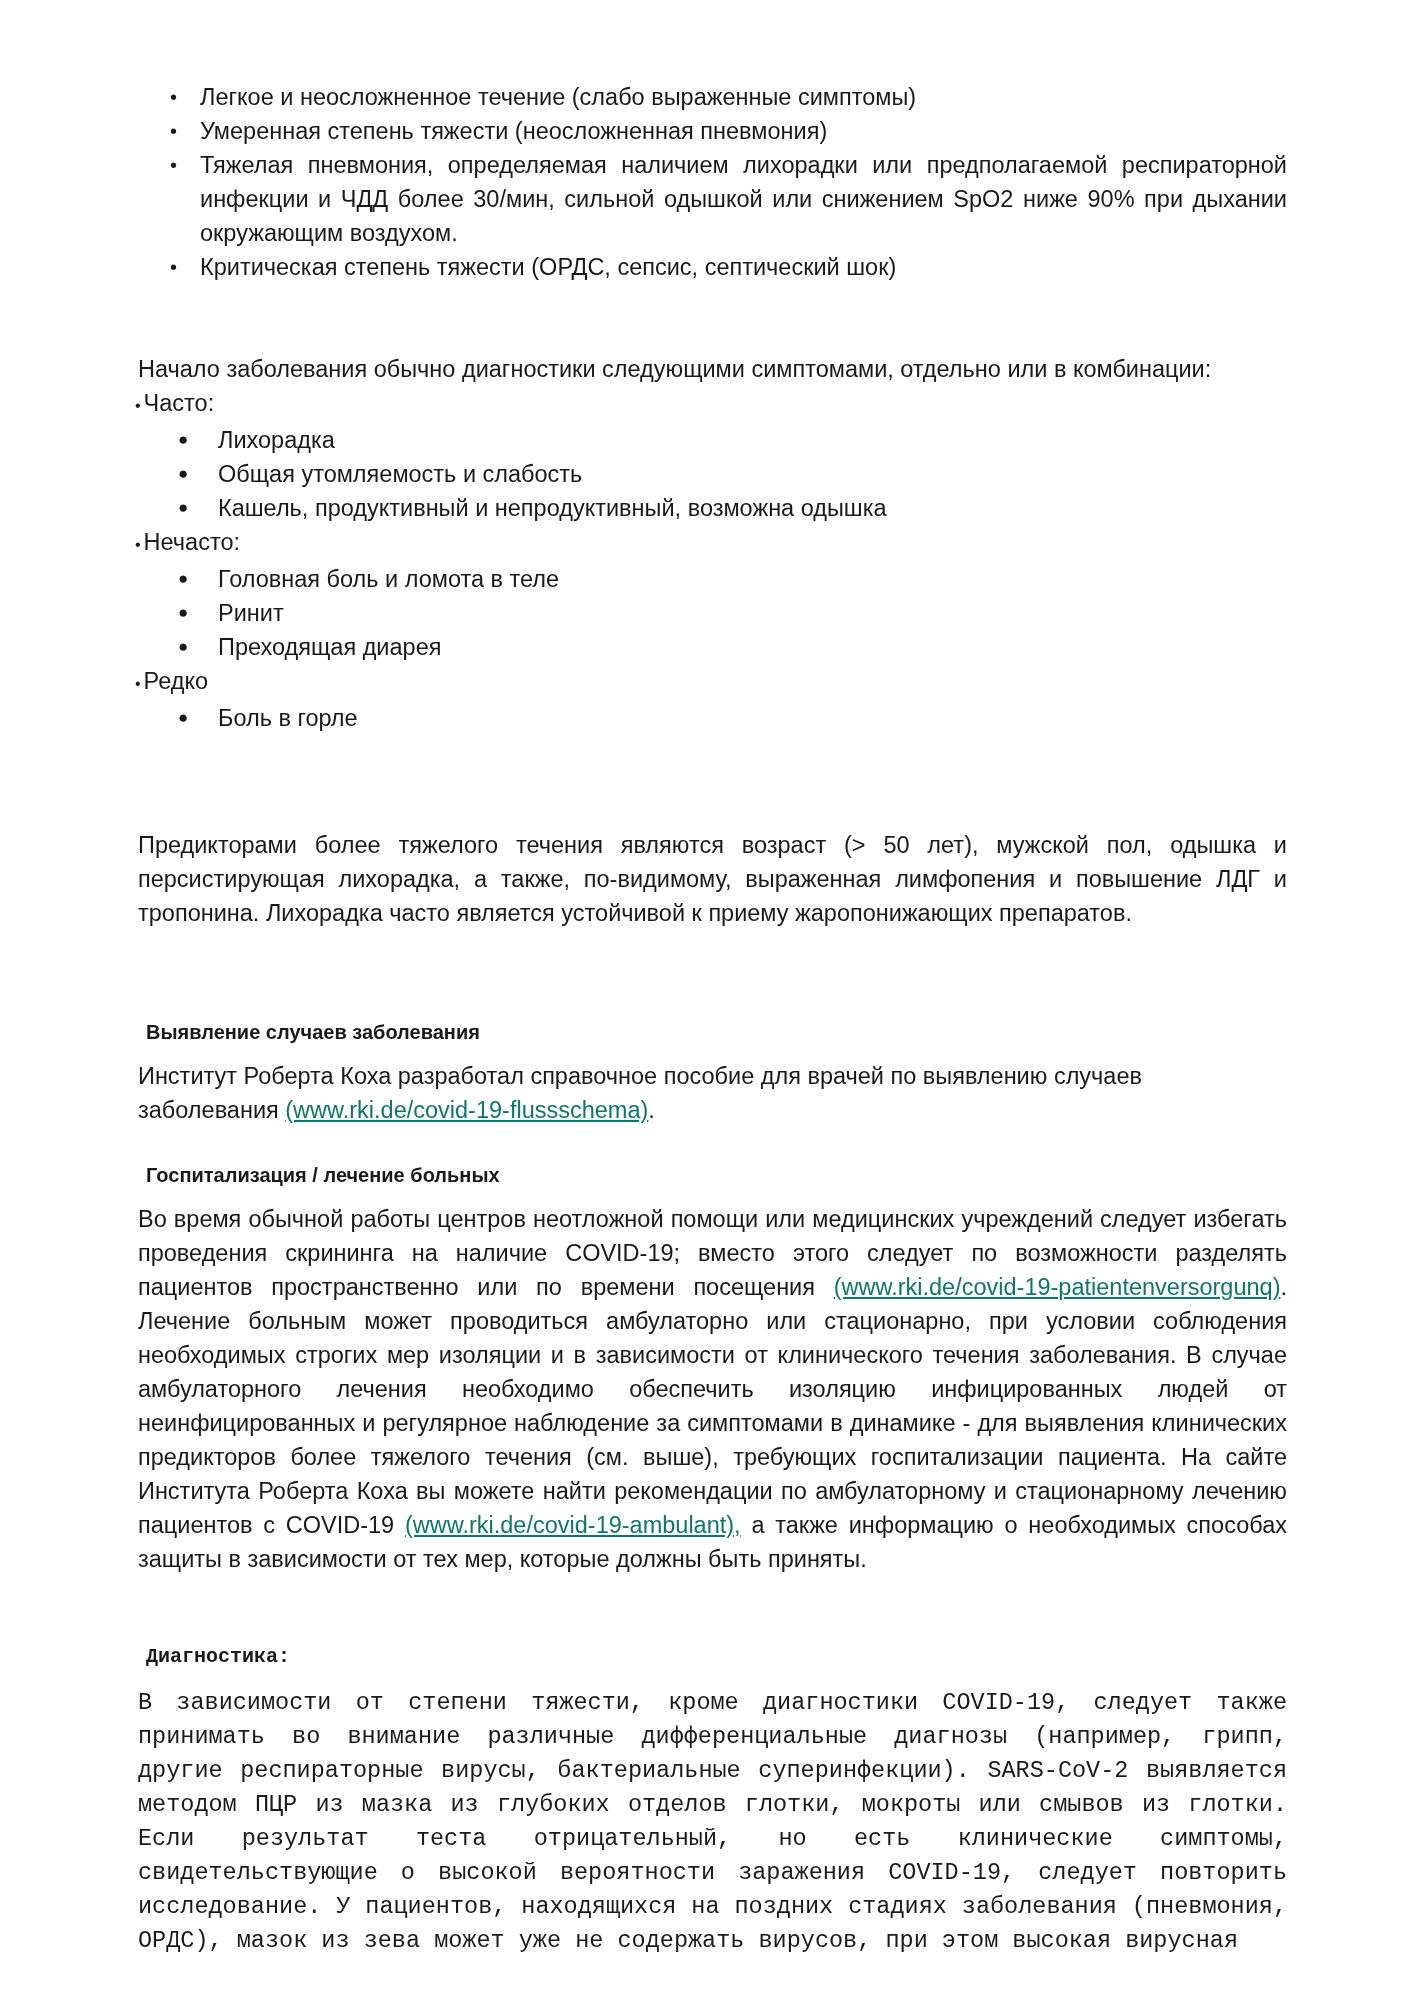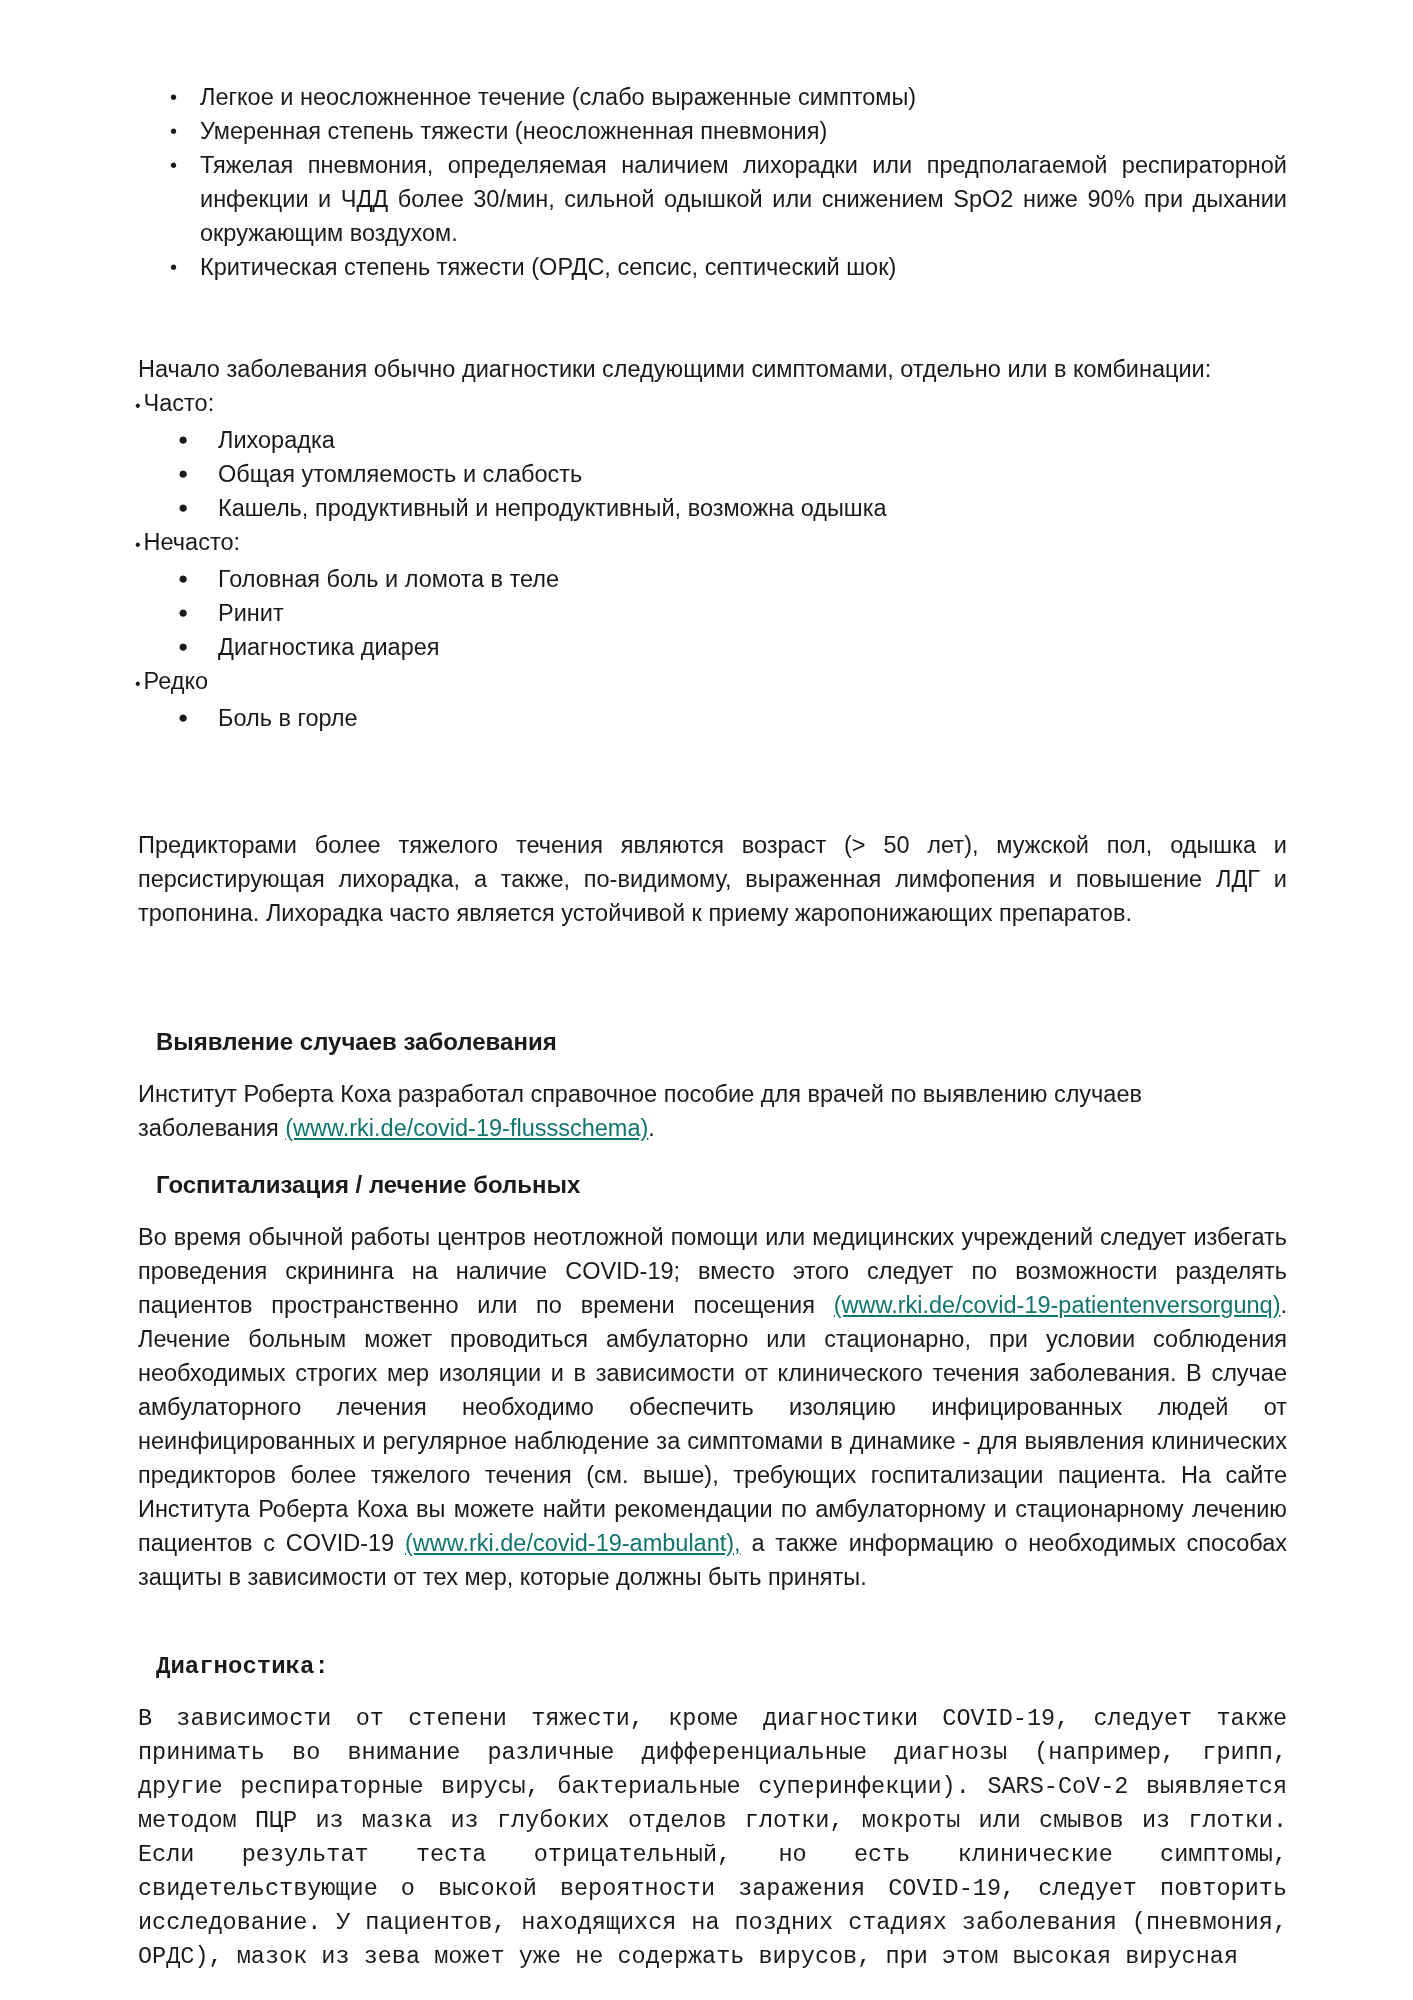--- a/index.html
+++ b/index.html
@@ -11,21 +11,21 @@
   ul.sev { list-style: none; margin: 0; padding: 0; }
   ul.sev li { position: relative; padding-left: 67px; line-height: 34px; text-align: justify; }
   ul.sev li::before { content: "•"; position: absolute; left: 37px; top: 0; font-size: 20px; }
   .freq { margin: 0; padding: 0; list-style: none; }
   .freq > li { line-height: 34px; }
   .freq .lbl { padding-left: 2px; }
   .freq .lbl::before { content: "•"; font-size: 16px; margin-right: 3px; }
   .freq ul { list-style: none; margin: 0; padding: 0; }
   .freq ul li { position: relative; padding-left: 85px; line-height: 34px; }
   .freq ul li::before { content: "●"; position: absolute; left: 45px; top: 0; font-size: 17px; }
-  h3 { margin: 18px; font-size: 24px; font-weight: bold; line-height: 34px; padding-left: 5px; }
+  h3 { margin: 8px; font-size: 20px; font-weight: bold; line-height: 34px; padding-left: 5px; }
   a { color: #0f766e; text-decoration: underline; }
   p { margin: 0; }
   .ind { padding-left: 5px; }
 </style>
 </head>
 <body>
 
 <div class="page">
 
   <div class="blk" style="top:80px;">
@@ -46,21 +46,21 @@
           <li>Лихорадка</li>
           <li>Общая утомляемость и слабость</li>
           <li>Кашель, продуктивный и непродуктивный, возможна одышка</li>
         </ul>
       </li>
       <li>
         <span class="lbl">Нечасто:</span>
         <ul>
           <li>Головная боль и ломота в теле</li>
           <li>Ринит</li>
-          <li>Диагностика диарея</li>
+          <li>Преходящая диарея</li>
         </ul>
       </li>
       <li>
         <span class="lbl">Редко</span>
         <ul>
           <li>Боль в горле</li>
         </ul>
       </li>
     </ul>
   </div>

